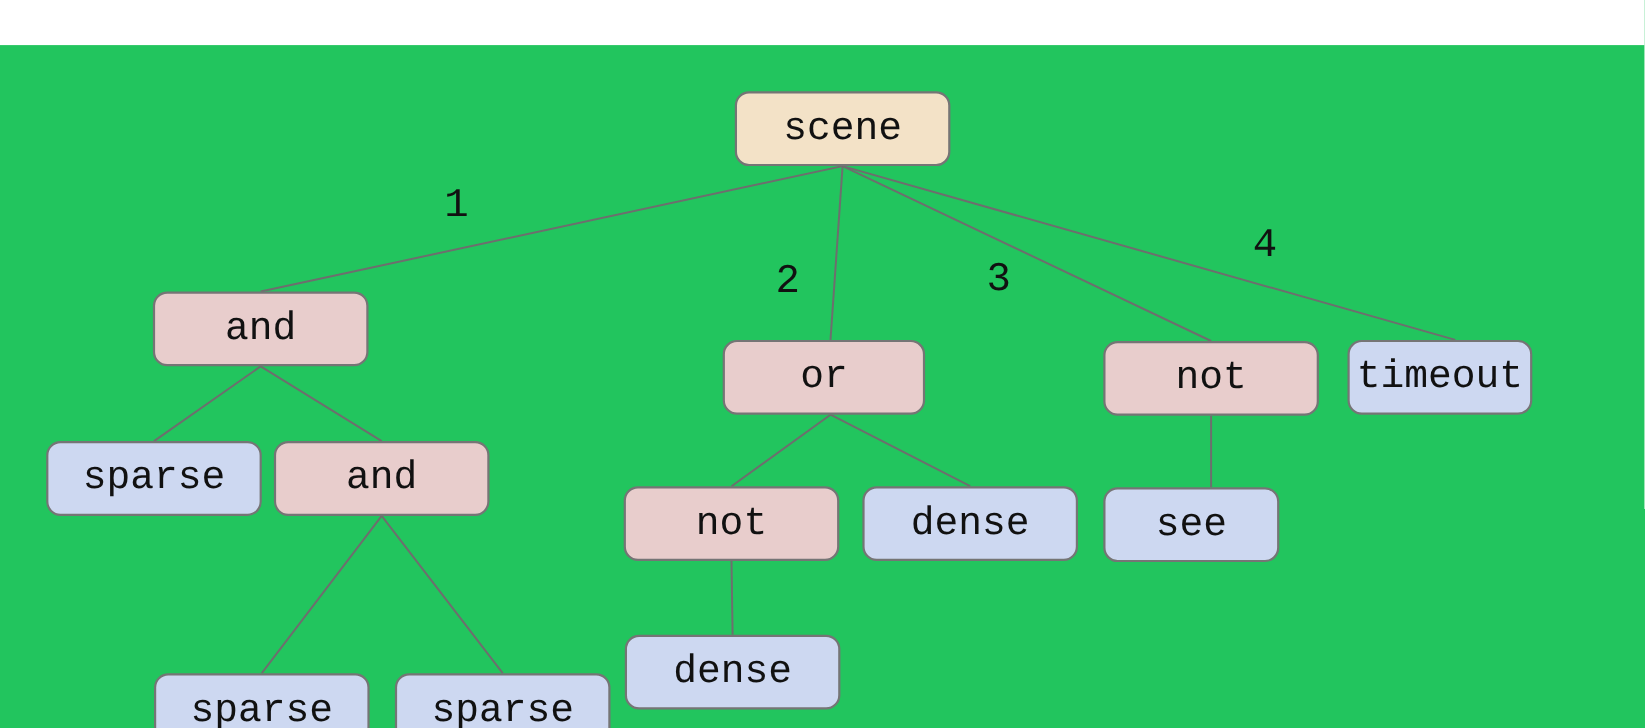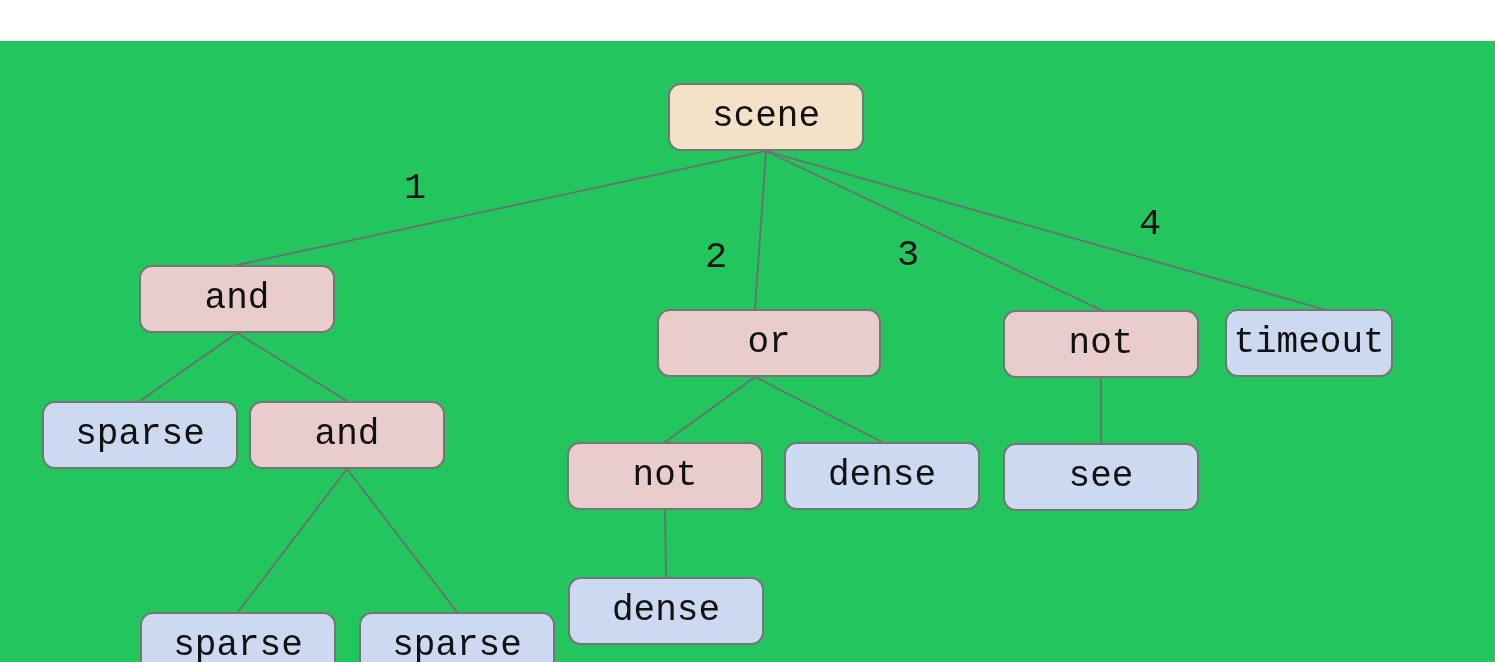--- a/index.html
+++ b/index.html
@@ -62,42 +62,42 @@
       <line x1="665" y1="469" x2="666" y2="536" stroke="#6e6e6e" stroke-width="1.8"></line>
       <line x1="1101" y1="337" x2="1101" y2="402" stroke="#6e6e6e" stroke-width="1.8"></line>
     </svg>
   <div id="nodes-layer">
       <div class="tree-node" style="left: 668px; top: 42px; width: 196px; height: 68px; background: rgb(243, 226, 199);">
         <span>scene</span>
       </div>
       <div class="tree-node" style="left: 139px; top: 224px; width: 196px; height: 68px; background: rgb(232, 205, 204);">
         <span>and</span>
       </div>
-      <div class="tree-node" style="left: 657px; top: 268px; width: 224px; height: 68px; background: rgb(232, 205, 204);">
+      <div class="tree-node" style="left: 657px; top: 268px; width: 184px; height: 68px; background: rgb(232, 205, 204);">
         <span>or</span>
       </div>
       <div class="tree-node" style="left: 1003px; top: 269px; width: 196px; height: 68px; background: rgb(232, 205, 204);">
         <span>not</span>
       </div>
       <div class="tree-node" style="left: 1225px; top: 268px; width: 168px; height: 68px; background: rgb(205, 216, 241);">
         <span>timeout</span>
       </div>
       <div class="tree-node" style="left: 42px; top: 360px; width: 196px; height: 68px; background: rgb(205, 216, 241);">
         <span>sparse</span>
       </div>
       <div class="tree-node" style="left: 249px; top: 360px; width: 196px; height: 68px; background: rgb(232, 205, 204);">
         <span>and</span>
       </div>
       <div class="tree-node" style="left: 567px; top: 401px; width: 196px; height: 68px; background: rgb(232, 205, 204);">
         <span>not</span>
       </div>
       <div class="tree-node" style="left: 784px; top: 401px; width: 196px; height: 68px; background: rgb(205, 216, 241);">
         <span>dense</span>
       </div>
-      <div class="tree-node" style="left: 1003px; top: 402px; width: 196px; height: 68px; background: rgb(205, 216, 241);">
+      <div class="tree-node" style="left: 1003px; top: 402px; width: 160px; height: 68px; background: rgb(205, 216, 241);">
         <span>see</span>
       </div>
       <div class="tree-node" style="left: 140px; top: 571px; width: 196px; height: 68px; background: rgb(205, 216, 241);">
         <span>sparse</span>
       </div>
       <div class="tree-node" style="left: 359px; top: 571px; width: 196px; height: 68px; background: rgb(205, 216, 241);">
         <span>sparse</span>
       </div>
       <div class="tree-node" style="left: 568px; top: 536px; width: 196px; height: 68px; background: rgb(205, 216, 241);">
         <span>dense</span>

